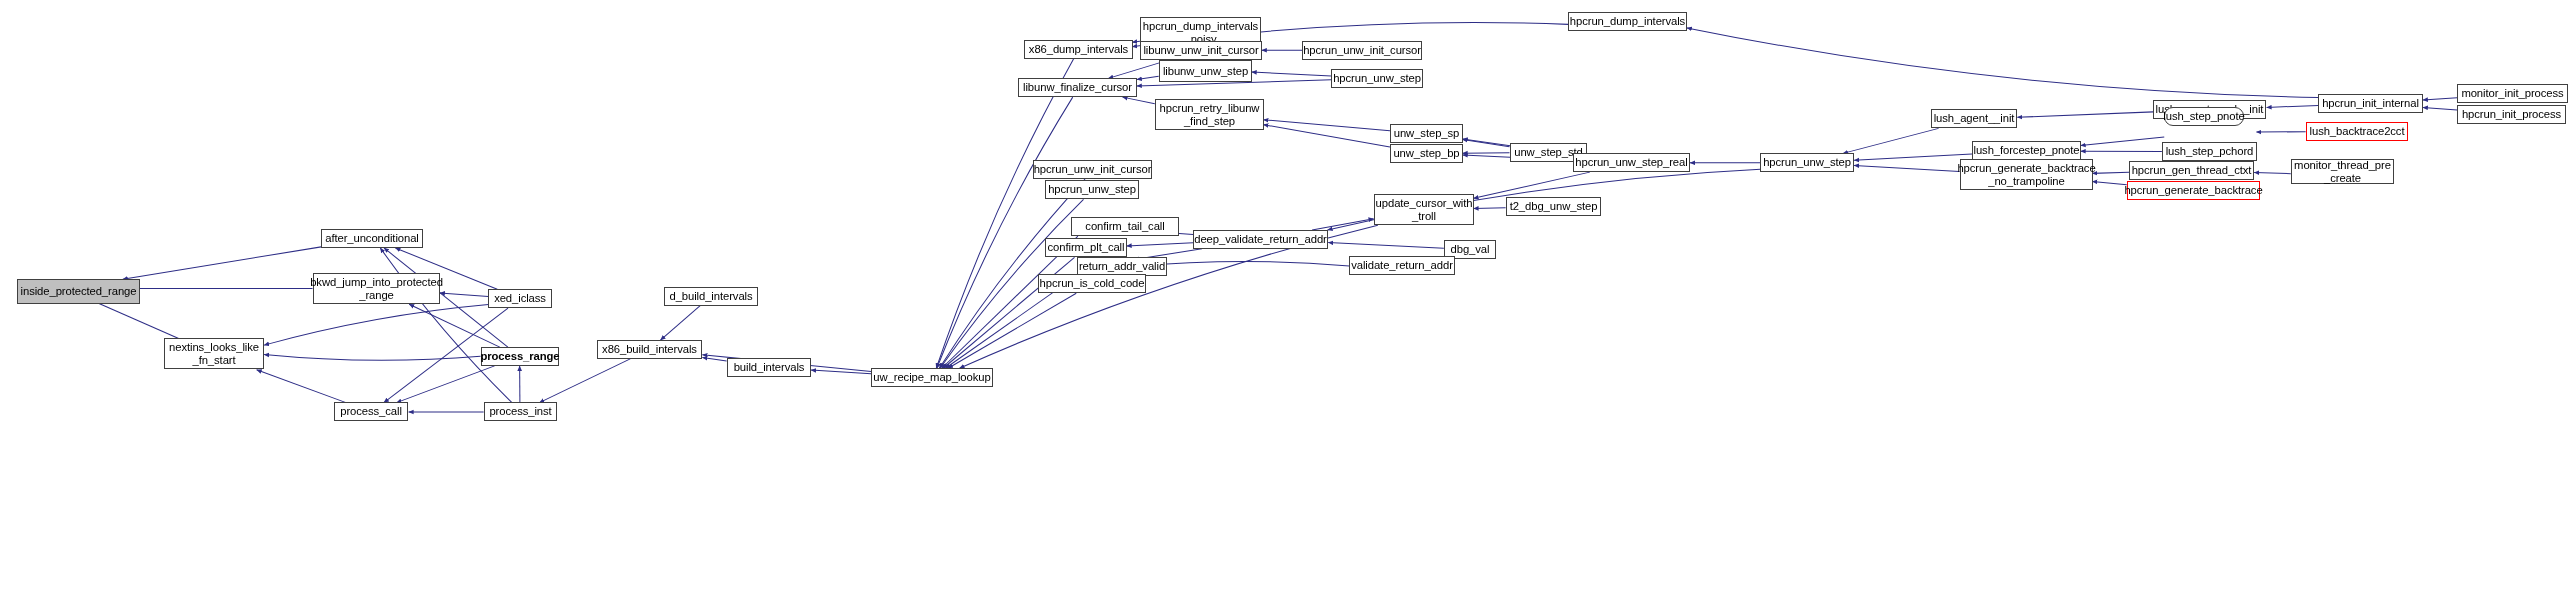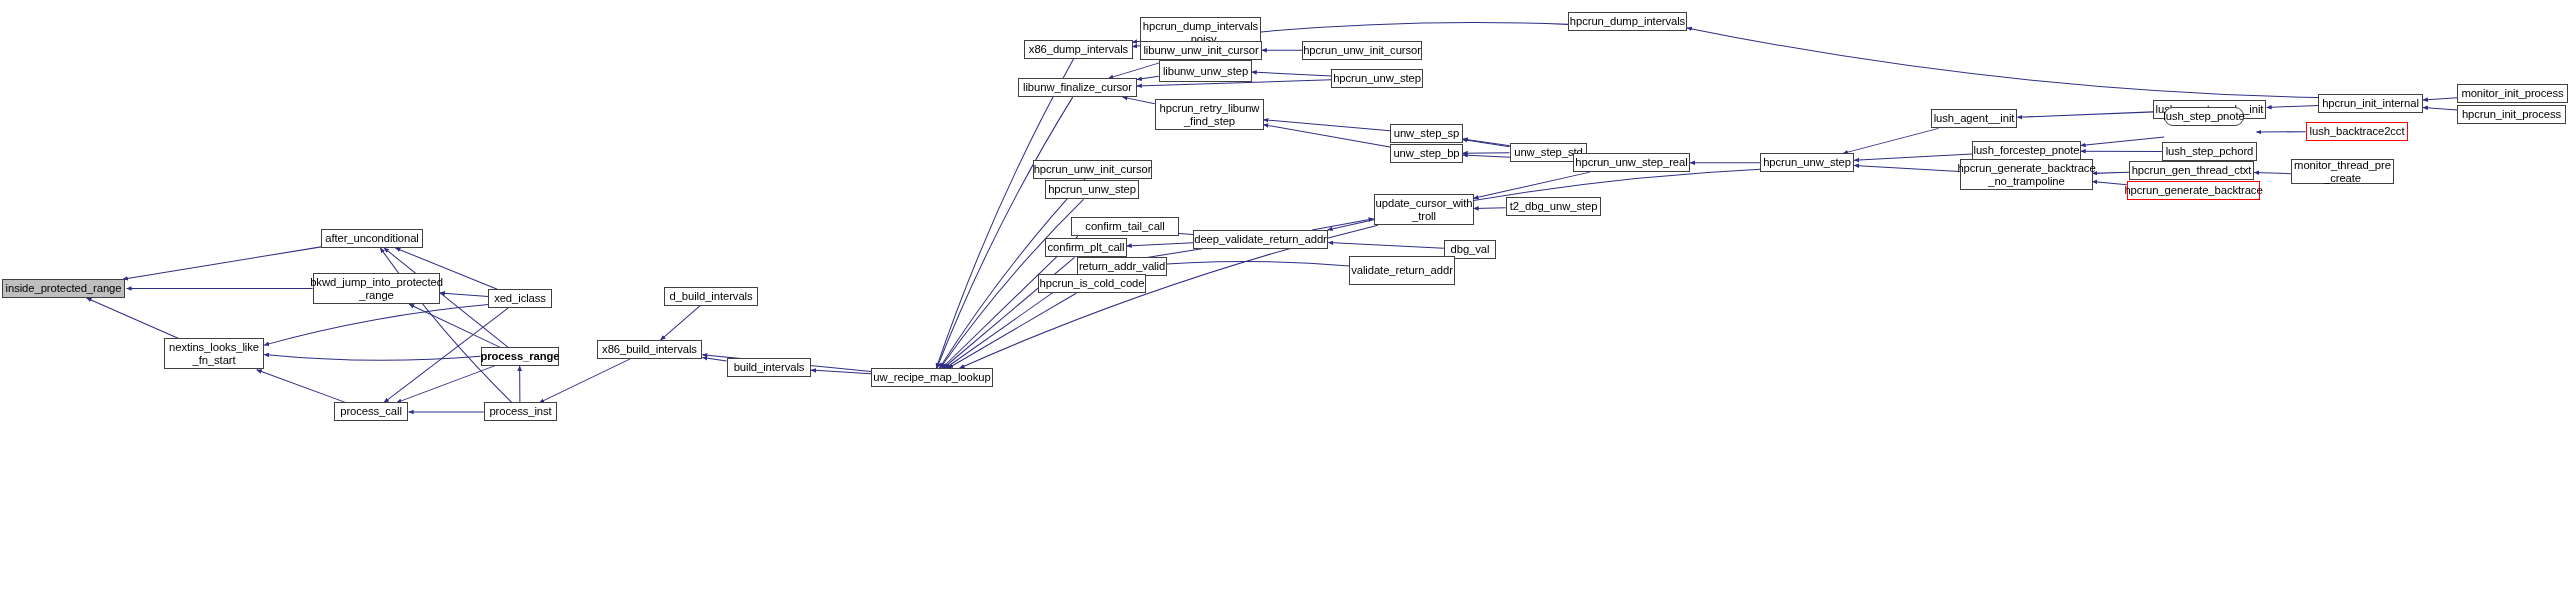--- a/index.html
+++ b/index.html
@@ -119,21 +119,21 @@
       <path d="M 3145 124.68131868131869 L 3101 127.58241758241758" fill="none" stroke="#2d2d86" stroke-width="1.3" marker-end="url(#ah)"></path>
       <path d="M 3145 140.58563535911603 L 3101 137.18232044198896" fill="none" stroke="#2d2d86" stroke-width="1.3" marker-end="url(#ah)"></path>
       <path d="M 2967 124.60252365930599 Q 2558.9854889589906 116.3568454258675 2159 35.39116719242902" fill="none" stroke="#2d2d86" stroke-width="1.3" marker-end="url(#ah)"></path>
       <path d="M 2770 175.01273885350318 L 2663 185.9171974522293" fill="none" stroke="#2d2d86" stroke-width="1.3" marker-end="url(#ah)"></path>
       <path d="M 2767 193.73987206823028 L 2663 193.2963752665245" fill="none" stroke="#2d2d86" stroke-width="1.3" marker-end="url(#ah)"></path>
       <path d="M 2951 168.3475935828877 L 2888 168.68449197860963" fill="none" stroke="#2d2d86" stroke-width="1.3" marker-end="url(#ah)"></path>
       <path d="M 2725 220.26415094339623 L 2678 221.5943396226415" fill="none" stroke="#2d2d86" stroke-width="1.3" marker-end="url(#ah)"></path>
       <path d="M 2722 236.05607476635515 L 2678 231.94392523364485" fill="none" stroke="#2d2d86" stroke-width="1.3" marker-end="url(#ah)"></path>
       <path d="M 2932 221.94818652849742 L 2885 220.48704663212436" fill="none" stroke="#2d2d86" stroke-width="1.3" marker-end="url(#ah)"></path>
     </svg>
-<div class="node current" style="left: 2px; top: 279px; width: 123px; height: 19px;">inside_protected_range</div>
+<div class="node current" style="left: 17px; top: 279px; width: 123px; height: 25px;">inside_protected_range</div>
     <div class="node" style="left: 321px; top: 229px; width: 102px; height: 19px;">after_unconditional</div>
     <div class="node" style="left: 313px; top: 273px; width: 127px; height: 31px;">bkwd_jump_into_protected
 _range</div>
     <div class="node" style="left: 488px; top: 289px; width: 64px; height: 19px;">xed_iclass</div>
     <div class="node" style="left: 164px; top: 338px; width: 100px; height: 31px; text-align: center;">nextins_looks_like
 _fn_start</div>
     <div class="node" style="left: 481px; top: 347px; width: 78px; height: 19px; font-weight: bold;">process_range</div>
     <div class="node" style="left: 334px; top: 402px; width: 74px; height: 19px;">process_call</div>
     <div class="node" style="left: 484px; top: 402px; width: 73px; height: 19px;">process_inst</div>
     <div class="node" style="left: 664px; top: 287px; width: 94px; height: 19px;">d_build_intervals</div>
@@ -174,16 +174,16 @@
     <div class="node" style="left: 1033px; top: 160px; width: 119px; height: 19px;">hpcrun_unw_init_cursor</div>
     <div class="node" style="left: 1045px; top: 180px; width: 94px; height: 19px;">hpcrun_unw_step</div>
     <div class="node" style="left: 1374px; top: 194px; width: 100px; height: 31px;">update_cursor_with
 _troll</div>
     <div class="node" style="left: 1506px; top: 197px; width: 95px; height: 19px;">t2_dbg_unw_step</div>
     <div class="node" style="left: 1045px; top: 217px; width: 108px; height: 19px; margin-left: 26px;">confirm_tail_call</div>
     <div class="node" style="left: 1193px; top: 230px; width: 135px; height: 19px;">deep_validate_return_addr</div>
     <div class="node" style="left: 1045px; top: 238px; width: 82px; height: 19px;">confirm_plt_call</div>
     <div class="node" style="left: 1444px; top: 240px; width: 52px; height: 19px;">dbg_val</div>
     <div class="node" style="left: 1045px; top: 257px; width: 90px; height: 19px; margin-left: 32px;">return_addr_valid</div>
-    <div class="node" style="left: 1349px; top: 256px; width: 106px; height: 29px;">validate_return_addr</div>
+    <div class="node" style="left: 1349px; top: 256px; width: 106px; height: 19px;">validate_return_addr</div>
     <div class="node" style="left: 1038px; top: 274px; width: 108px; height: 19px;">hpcrun_is_cold_code</div>
   </div>
 
 
 </body></html>

